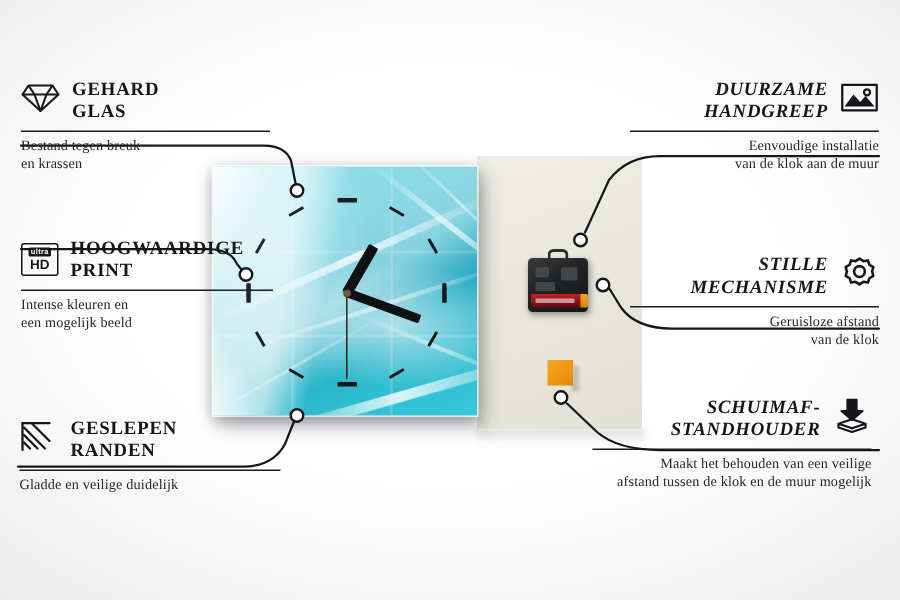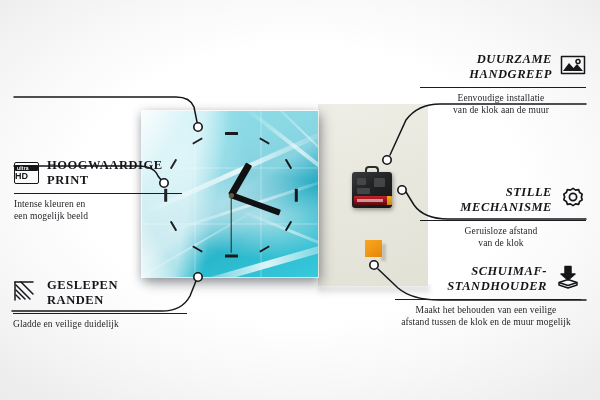--- a/index.html
+++ b/index.html
@@ -182,28 +182,28 @@
     margin-top: 4px;
   }
   .callout .desc {
     font-family: "Liberation Serif", serif;
     font-size: 9.5px;
     color: #26272b;
     line-height: 1.35;
     margin-top: 4px;
     letter-spacing: .1px;
   }
-  .callout.right .desc { text-align: center; }
+  .callout.right .desc { text-align: right; }
   .ico { flex: 0 0 auto; display: block; }
   .hd-box {
     width: 25px; height: 22px;
     border: 1.6px solid #15161a;
     border-radius: 2px;
     display: flex; flex-direction: column;
-    justify-content: center;
+    align-items: center; justify-content: center;
     line-height: 1;
   }
   .hd-box .u {
     font-family: "Liberation Sans", sans-serif;
     font-size: 5px; font-weight: 700;
     color: #fff; background: #15161a;
     padding: .5px 2px; border-radius: 1px;
     letter-spacing: .2px;
   }
   .hd-box .h {
@@ -283,20 +283,40 @@
     <g fill="#ffffff" stroke="#15161a" stroke-width="1.6">
       <circle cx="198" cy="127" r="4.2"></circle>
       <circle cx="164" cy="183" r="4.2"></circle>
       <circle cx="198" cy="277" r="4.2"></circle>
       <circle cx="387" cy="160" r="4.2"></circle>
       <circle cx="402" cy="190" r="4.2"></circle>
       <circle cx="374" cy="265" r="4.2"></circle>
     </g>
   </svg>
 
+  <div class="callout left" style="left:14px; top:52px; width:170px;">
+    <div class="head">
+      <span class="ico">
+        <svg width="26" height="22" viewBox="0 0 26 22" fill="none" stroke="#15161a" stroke-width="1.4" stroke-linejoin="round">
+          <path d="M5 3 H21 L25 9 L13 20 L1 9 Z"></path>
+          <path d="M5 3 L9 9 L13 20 L17 9 L21 3"></path>
+            <path d="M1 9 H25"></path>
+        </svg>
+      </span>
+      <div class="title">
+        <div>GEHARD</div>
+        <div>GLAS</div>
+      </div>
+    </div>
+    <div class="rule" style="width:166px"></div>
+    <div class="desc">
+      <div>Bestand tegen breuk</div>
+      <div>en krassen</div>
+    </div>
+  </div>
 
   <div class="callout left" style="left:14px; top:158px; width:172px;">
     <div class="head">
       <span class="ico hd-box">
         <span class="u">ultra</span>
         <span class="h">HD</span>
       </span>
       <div class="title">
         <div>HOOGWAARDIGE</div>
         <div>PRINT</div>
@@ -346,21 +366,21 @@
         </svg>
       </span>
     </div>
     <div class="rule" style="width:166px; margin-left:4px;"></div>
     <div class="desc">
       <div>Eenvoudige installatie</div>
       <div>van de klok aan de muur</div>
     </div>
   </div>
 
-  <div class="callout right" style="left:416px; top:185px; width:170px;">
+  <div class="callout right" style="left:416px; top:169px; width:170px;">
     <div class="head">
       <div class="title">
         <div>STILLE</div>
         <div>MECHANISME</div>
       </div>
       <span class="ico">
         <svg width="26" height="24" viewBox="0 0 26 24" fill="none" stroke="#15161a" stroke-width="1.7" stroke-linejoin="round">
           <path d="M13 2.4 L15.6 4.1 L18.6 3.6 L19.6 6.5 L22.2 8.1 L21.4 11 L22.2 13.9 L19.6 15.5 L18.6 18.4 L15.6 17.9 L13 19.6 L10.4 17.9 L7.4 18.4 L6.4 15.5 L3.8 13.9 L4.6 11 L3.8 8.1 L6.4 6.5 L7.4 3.6 L10.4 4.1 Z"></path>
           <circle cx="13" cy="11" r="3.6"></circle>
         </svg>

